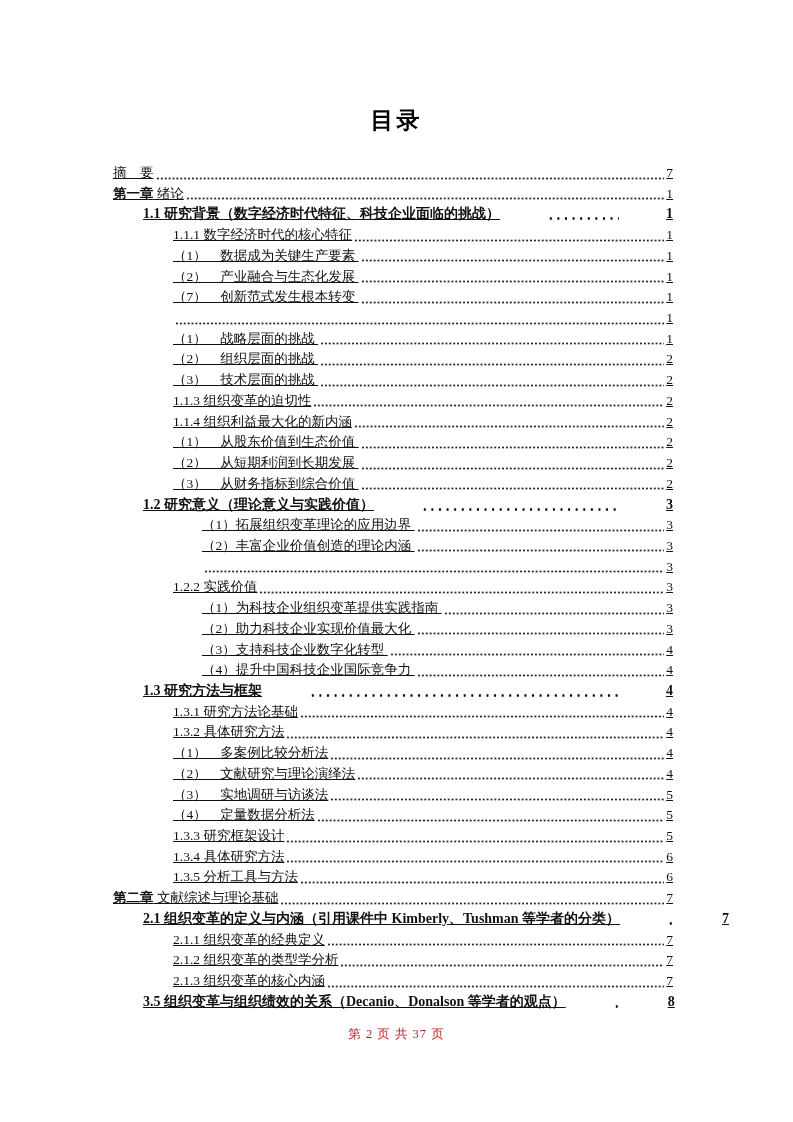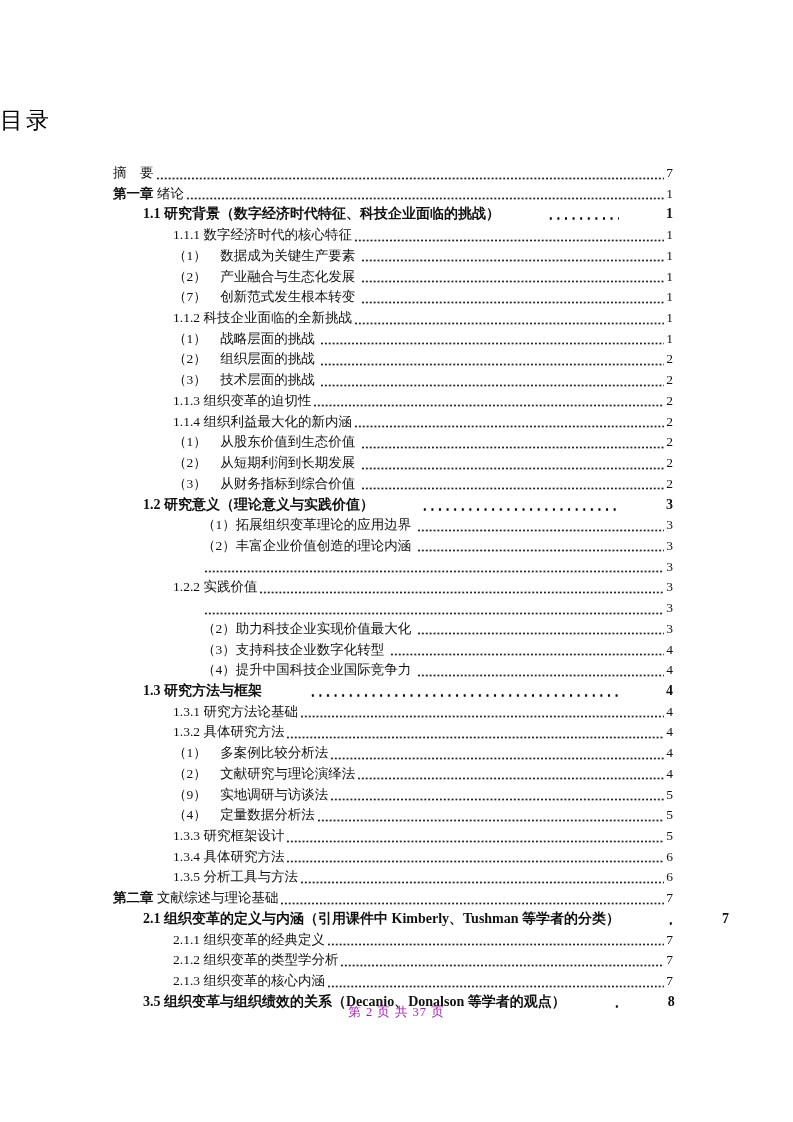--- a/index.html
+++ b/index.html
@@ -6,32 +6,33 @@
   .page {
     position:relative;
     width:793px; height:1122px;
     background:#ffffff;
     color:#111;
     font-family:"Liberation Serif","DejaVu Serif",serif;
     overflow:hidden;
   }
   .doc-title {
     padding-top:104px;
-    text-align:left;
+    text-align:center;
     font-family:"Liberation Sans","DejaVu Sans",sans-serif;
     font-size:23px;
     line-height:32px;
-    font-weight:400;
+    font-weight:700;
     letter-spacing:3px;
     color:#000;
   }
   .toc {
     margin-top:27px;
     padding-left:113px;
     padding-right:120px;
+    text-decoration:underline;
   }
   .row {
     display:flex;
     align-items:flex-end;
     height:20.72px;
     font-size:13.5px;
     line-height:20.72px;
     white-space:pre;
   }
   .lv1 { padding-left:30px;gap:40px; }
@@ -55,64 +56,64 @@
   }
   .leader-sparse {
     background-image:radial-gradient(circle, #000 1.15px, transparent 1.45px);
     background-size:7.6px 3.4px;
     background-position:2px 13px;
     margin-left:5px;
   }
   .row-section .pg { margin-left:7px; }
   .footer {
     position:absolute;
-    left:0; right:0; top:1004px;
+    left:0; right:0; top:1026px;
     text-align:center;
     font-size:12.5px;
     letter-spacing:1px;
-    color:#a21caf;
+    color:#b91c1c;
   }
 </style>
 </head>
 <body>
 
 <div class="page">
   <div class="doc-title">目录</div>
   <div class="toc">
       <div class="row lv0 row-normal"><span class="lbl"><span>摘　要</span></span><span class="leader leader-dense"></span><span class="pg">7</span></div>
       <div class="row lv0 row-chapter"><span class="lbl"><span class="lbl-b">第一章</span><span> 绪论</span></span><span class="leader leader-dense"></span><span class="pg">1</span></div>
       <div class="row lv1 row-section"><span class="lbl"><span>1.1 研究背景（数字经济时代特征、科技企业面临的挑战）</span></span><span class="leader leader-sparse"></span><span class="pg">1</span></div>
       <div class="row lv2 row-normal"><span class="lbl"><span>1.1.1 数字经济时代的核心特征</span></span><span class="leader leader-dense"></span><span class="pg">1</span></div>
       <div class="row lv2 row-normal"><span class="lbl"><span>（1）　数据成为关键生产要素 </span></span><span class="leader leader-dense"></span><span class="pg">1</span></div>
       <div class="row lv2 row-normal"><span class="lbl"><span>（2）　产业融合与生态化发展 </span></span><span class="leader leader-dense"></span><span class="pg">1</span></div>
       <div class="row lv2 row-normal"><span class="lbl"><span>（7）　创新范式发生根本转变 </span></span><span class="leader leader-dense"></span><span class="pg">1</span></div>
-      <div class="row lv2 row-normal"><span class="lbl"><span>1.1.2 科技企业面临的全新挑战</span></span><span class="leader leader-dense"></span><span class="pg">1</span></div>
+      <div class="row lv2 row-normal"><span class="leader leader-dense"></span><span class="pg">1</span></div>
       <div class="row lv2 row-normal"><span class="lbl"><span>（1）　战略层面的挑战 </span></span><span class="leader leader-dense"></span><span class="pg">1</span></div>
       <div class="row lv2 row-normal"><span class="lbl"><span>（2）　组织层面的挑战 </span></span><span class="leader leader-dense"></span><span class="pg">2</span></div>
       <div class="row lv2 row-normal"><span class="lbl"><span>（3）　技术层面的挑战 </span></span><span class="leader leader-dense"></span><span class="pg">2</span></div>
       <div class="row lv2 row-normal"><span class="lbl"><span>1.1.3 组织变革的迫切性</span></span><span class="leader leader-dense"></span><span class="pg">2</span></div>
       <div class="row lv2 row-normal"><span class="lbl"><span>1.1.4 组织利益最大化的新内涵</span></span><span class="leader leader-dense"></span><span class="pg">2</span></div>
       <div class="row lv2 row-normal"><span class="lbl"><span>（1）　从股东价值到生态价值 </span></span><span class="leader leader-dense"></span><span class="pg">2</span></div>
       <div class="row lv2 row-normal"><span class="lbl"><span>（2）　从短期利润到长期发展 </span></span><span class="leader leader-dense"></span><span class="pg">2</span></div>
       <div class="row lv2 row-normal"><span class="lbl"><span>（3）　从财务指标到综合价值 </span></span><span class="leader leader-dense"></span><span class="pg">2</span></div>
       <div class="row lv1 row-section"><span class="lbl"><span>1.2 研究意义（理论意义与实践价值）</span></span><span class="leader leader-sparse"></span><span class="pg">3</span></div>
       <div class="row lv3 row-normal"><span class="lbl"><span>（1）拓展组织变革理论的应用边界 </span></span><span class="leader leader-dense"></span><span class="pg">3</span></div>
       <div class="row lv3 row-normal"><span class="lbl"><span>（2）丰富企业价值创造的理论内涵 </span></span><span class="leader leader-dense"></span><span class="pg">3</span></div>
       <div class="row lv3 row-normal"><span class="leader leader-dense"></span><span class="pg">3</span></div>
       <div class="row lv2 row-normal"><span class="lbl"><span>1.2.2 实践价值</span></span><span class="leader leader-dense"></span><span class="pg">3</span></div>
-      <div class="row lv3 row-normal"><span class="leader leader-dense"></span><span class="pg">3</span></div>
+      <div class="row lv3 row-normal"><span class="lbl"><span>（1）为科技企业组织变革提供实践指南 </span></span><span class="leader leader-dense"></span><span class="pg">3</span></div>
       <div class="row lv3 row-normal"><span class="lbl"><span>（2）助力科技企业实现价值最大化 </span></span><span class="leader leader-dense"></span><span class="pg">3</span></div>
       <div class="row lv3 row-normal"><span class="lbl"><span>（3）支持科技企业数字化转型 </span></span><span class="leader leader-dense"></span><span class="pg">4</span></div>
       <div class="row lv3 row-normal"><span class="lbl"><span>（4）提升中国科技企业国际竞争力 </span></span><span class="leader leader-dense"></span><span class="pg">4</span></div>
       <div class="row lv1 row-section"><span class="lbl"><span>1.3 研究方法与框架</span></span><span class="leader leader-sparse"></span><span class="pg">4</span></div>
       <div class="row lv2 row-normal"><span class="lbl"><span>1.3.1 研究方法论基础</span></span><span class="leader leader-dense"></span><span class="pg">4</span></div>
       <div class="row lv2 row-normal"><span class="lbl"><span>1.3.2 具体研究方法</span></span><span class="leader leader-dense"></span><span class="pg">4</span></div>
       <div class="row lv2 row-normal"><span class="lbl"><span>（1）　多案例比较分析法</span></span><span class="leader leader-dense"></span><span class="pg">4</span></div>
       <div class="row lv2 row-normal"><span class="lbl"><span>（2）　文献研究与理论演绎法</span></span><span class="leader leader-dense"></span><span class="pg">4</span></div>
-      <div class="row lv2 row-normal"><span class="lbl"><span>（9）　实地调研与访谈法</span></span><span class="leader leader-dense"></span><span class="pg">5</span></div>
+      <div class="row lv2 row-normal"><span class="lbl"><span>（3）　实地调研与访谈法</span></span><span class="leader leader-dense"></span><span class="pg">5</span></div>
       <div class="row lv2 row-normal"><span class="lbl"><span>（4）　定量数据分析法</span></span><span class="leader leader-dense"></span><span class="pg">5</span></div>
       <div class="row lv2 row-normal"><span class="lbl"><span>1.3.3 研究框架设计</span></span><span class="leader leader-dense"></span><span class="pg">5</span></div>
       <div class="row lv2 row-normal"><span class="lbl"><span>1.3.4 具体研究方法</span></span><span class="leader leader-dense"></span><span class="pg">6</span></div>
       <div class="row lv2 row-normal"><span class="lbl"><span>1.3.5 分析工具与方法</span></span><span class="leader leader-dense"></span><span class="pg">6</span></div>
       <div class="row lv0 row-chapter"><span class="lbl"><span class="lbl-b">第二章</span><span> 文献综述与理论基础</span></span><span class="leader leader-dense"></span><span class="pg">7</span></div>
       <div class="row lv1 row-section"><span class="lbl"><span>2.1 组织变革的定义与内涵（引用课件中 Kimberly、Tushman 等学者的分类）</span></span><span class="leader leader-sparse"></span><span class="pg">7</span></div>
       <div class="row lv2 row-normal"><span class="lbl"><span>2.1.1 组织变革的经典定义</span></span><span class="leader leader-dense"></span><span class="pg">7</span></div>
       <div class="row lv2 row-normal"><span class="lbl"><span>2.1.2 组织变革的类型学分析</span></span><span class="leader leader-dense"></span><span class="pg">7</span></div>
       <div class="row lv2 row-normal"><span class="lbl"><span>2.1.3 组织变革的核心内涵</span></span><span class="leader leader-dense"></span><span class="pg">7</span></div>
       <div class="row lv1 row-section"><span class="lbl"><span>3.5 组织变革与组织绩效的关系（Decanio、Donalson 等学者的观点）</span></span><span class="leader leader-sparse"></span><span class="pg">8</span></div>

